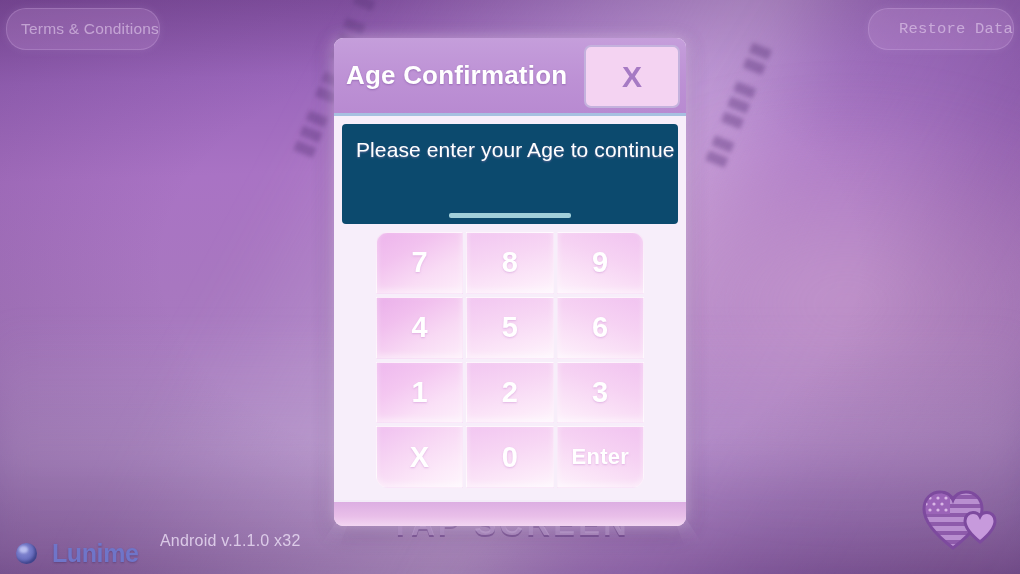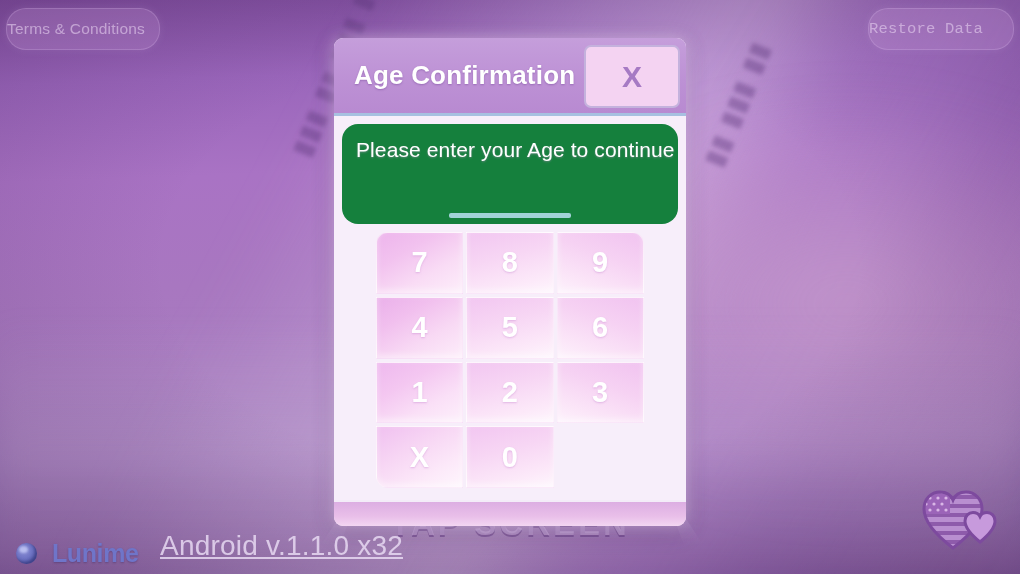--- a/index.html
+++ b/index.html
@@ -152,21 +152,21 @@
     filter: blur(5px);
   }
   .glow-cone.left  { left: 322px;  clip-path: polygon(100% 0, 100% 0, 40% 100%, 0 96%); }
   .glow-cone.right { left: 658px;  clip-path: polygon(0 0, 0 0, 60% 100%, 100% 96%); }
 
   
   .corner-btn {
     position: absolute;
     display: flex;
     align-items: center;
-    justify-content: flex-start;
+    justify-content: flex-end;
     border-radius: 20px;
     background: rgba(208,164,224,0.22);
     border: 1px solid rgba(226,198,240,0.22);
     color: rgba(232,212,242,0.58);
     font-size: 15.5px;
     letter-spacing: 0.2px;
     box-shadow: 0 0 9px rgba(226,198,240,0.12);
     white-space: nowrap;
   }
   #terms-btn   { left: 6px;  top: 8px;  width: 152px; height: 40px; }
@@ -190,21 +190,21 @@
   }
 
   .title-bar {
     position: relative;
     height: 78px;
     flex: 0 0 78px;
     background: linear-gradient(180deg, #c59edb 0%, #bd91d5 55%, #b88ad1 100%);
     border-bottom: 3px solid #a7c0e0;
     display: flex;
     align-items: center;
-    padding-left: 20px;
+    padding-left: 12px;
     box-sizing: border-box;
   }
   .title-text {
     color: #ffffff;
     font-size: 26px;
     font-weight: 700;
     letter-spacing: 0.2px;
     text-shadow: 0 1px 2px rgba(110,64,146,0.45);
   }
   .close-btn {
@@ -231,22 +231,22 @@
   .message-area {
     position: relative;
     flex: 0 0 108px;
     padding: 8px 8px 0 8px;
     box-sizing: border-box;
   }
   .message-panel {
     position: relative;
     width: 100%;
     height: 100%;
-    border-radius: 16px;
-    background: #15803d;
+    border-radius: 4px;
+    background: #0c4a6e;
     box-sizing: border-box;
     padding: 14px 14px 17px 14px;
     overflow: hidden;
   }
   .message-text {
     color: #ffffff;
     font-size: 21px;
     font-weight: 400;
     letter-spacing: 0.1px;
     text-shadow: 0 1px 2px rgba(190,140,200,0.45);
@@ -358,25 +358,24 @@
     color: #6f75c9;
     font-size: 25px;
     font-weight: 700;
     letter-spacing: -0.4px;
     text-shadow: 0 1px 2px rgba(50,30,80,0.35);
     margin-left: 12px;
   }
   .version-text {
     position: absolute;
     left: 160px;
-    bottom: 12px;
+    bottom: 24px;
     color: rgba(236,224,246,0.80);
-    font-size: 28px;
+    font-size: 16px;
     letter-spacing: 0.2px;
-    text-decoration: underline;
   }
 
   .heart-badge {
     position: absolute;
     right: 14px;
     bottom: 24px;
     width: 86px;
     height: 64px;
   }
 </style>
@@ -452,20 +451,23 @@
             <span class="key-label">2</span>
           </div>
           <div class="key r2">
             <span class="key-label">3</span>
           </div>
           <div class="key r3 key-bot-left">
             <span class="key-label">X</span>
           </div>
           <div class="key r3">
             <span class="key-label">0</span>
+          </div>
+          <div class="key r3 key-bot-right">
+            <span class="key-label enter">Enter</span>
           </div>
         </div>
     </div>
 
     <div class="dialog-footer"></div>
   </div>
 
   <div class="lunime">
     <span class="lunime-mark"></span>
     <span class="lunime-word">Lunime</span>

